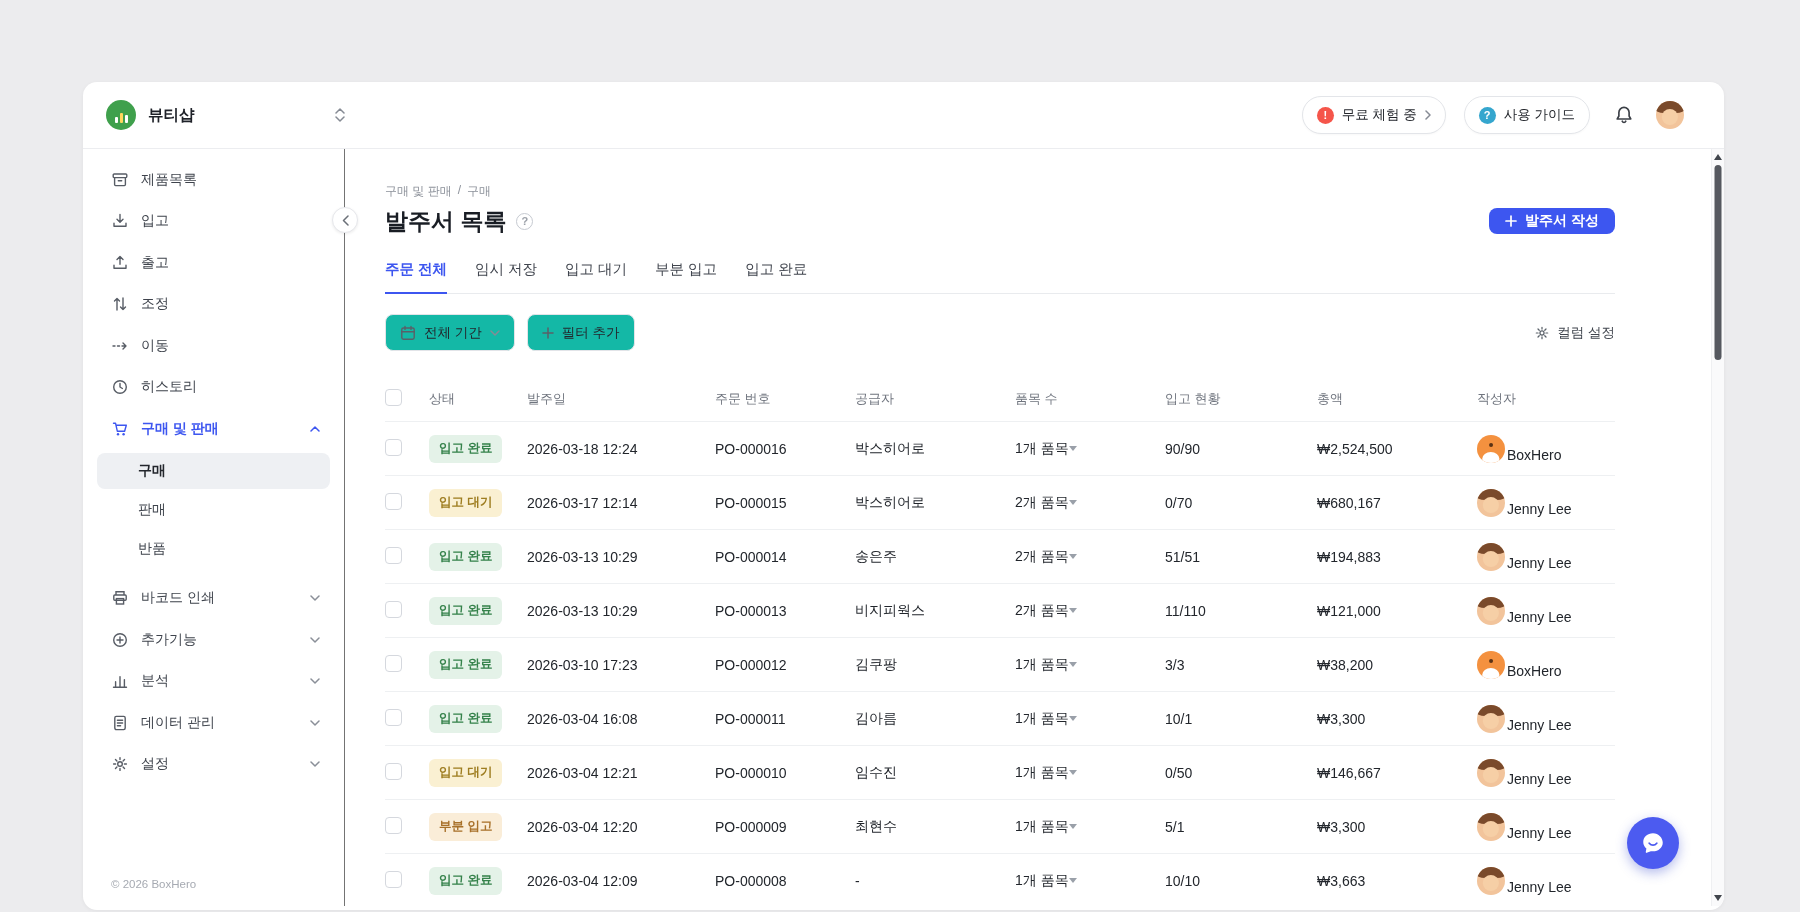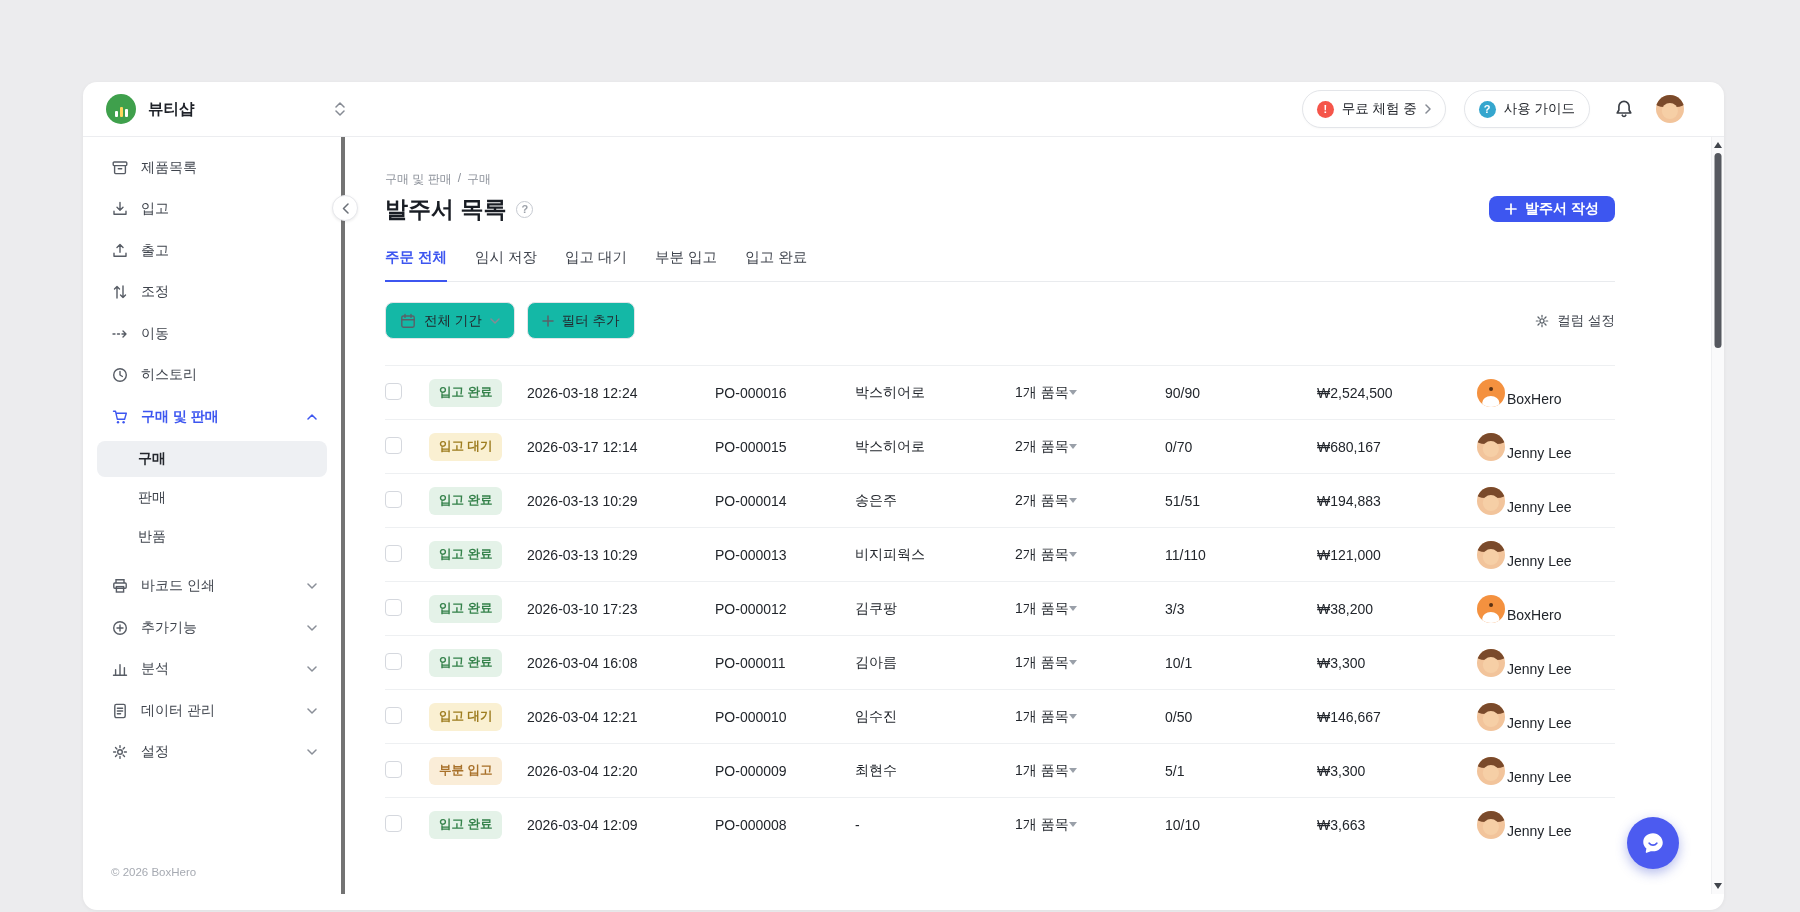--- a/index.html
+++ b/index.html
@@ -13,21 +13,21 @@
 
   
   .card{
     position:absolute; left:83px; top:82px; width:1641px; height:828px;
     background:#fff; border-radius:14px; box-shadow:0 1px 4px rgba(0,0,0,.05);
     overflow:hidden;
   }
 
   
   .topbar{
-    height:55px; display:flex; align-items:center;
+    height:67px; display:flex; align-items:center;
     padding:0 40px 0 23px; border-bottom:1px solid #ECEDF0;
   }
   .workspace{ display:flex; align-items:center; gap:12px; width:239px; }
   .logo{
     width:30px; height:30px; border-radius:50%; background:#3FA04C;
     display:flex; align-items:flex-end; justify-content:center; gap:2px;
     padding-bottom:7px; flex-shrink:0;
   }
   .logo i{ width:3px; background:#fff; border-radius:1px; }
   .logo i:nth-child(1){ height:6px; }
@@ -50,21 +50,21 @@
   .dot-icon.red{ background:var(--trial-icon-bg,#F5554A); }
   .dot-icon.blue{ background:var(--guide-icon-bg,#35A6CE); }
   .bell{ margin-left:24px; cursor:pointer; display:flex; }
   .avatar-lg{ width:34px; height:34px; margin-left:22px; cursor:pointer; }
 
   
   .cardbody{ position:relative; height:757px; display:flex; }
 
   
   .sidebar{
-    width:262px; flex-shrink:0; border-right:4px solid #737373;
+    width:262px; flex-shrink:0; border-right:1px solid #737373;
     padding-top:10px; position:relative;
   }
   .side-item{
     height:41.5px; display:flex; align-items:center; gap:12px;
     padding:0 24px 0 28px; font-size:14px; color:#3E434C; cursor:pointer;
   }
   .side-item .sicon{ display:flex; color:#575C65; width:18px; justify-content:center; }
   .side-item.active{ color:var(--primary,#3D56F0); font-weight:600; }
   .side-item.active .sicon{ color:var(--primary,#3D56F0); }
   .side-item .chev{ margin-left:auto; display:flex; color:#8A8F98; }
@@ -438,20 +438,31 @@
           <button class="text-btn">
             <svg width="16" height="16" viewBox="0 0 18 18">
                 <circle cx="9" cy="9" r="2.3" fill="none" stroke="#596068" stroke-width="1.4"></circle>
                 <path d="M9 2.6v2M9 13.4v2M2.6 9h2M13.4 9h2M4.5 4.5l1.4 1.4M12.1 12.1l1.4 1.4M13.5 4.5l-1.4 1.4M5.9 12.1l-1.4 1.4" stroke="#596068" stroke-width="1.4" stroke-linecap="round"></path>
               </svg>
             <span>컬럼 설정</span>
           </button>
         </div>
 
         <div class="table">
+          <div class="trow head">
+            <div class="cell"><span class="checkbox"></span></div>
+            <div class="cell">상태</div>
+            <div class="cell">발주일</div>
+            <div class="cell">주문 번호</div>
+            <div class="cell">공급자</div>
+            <div class="cell">품목 수</div>
+            <div class="cell">입고 현황</div>
+            <div class="cell">총액</div>
+            <div class="cell">작성자</div>
+          </div>
           <div>
   <div class="trow body-row">
     <div class="cell"><span class="checkbox"></span></div>
     <div class="cell"><span class="badge complete">입고 완료</span></div>
     <div class="cell">2026-03-18 12:24</div>
     <div class="cell">PO-000016</div>
     <div class="cell">박스히어로</div>
     <div class="cell items-cell">
       <span>1개 품목</span>
       <span class="caret"></span>

